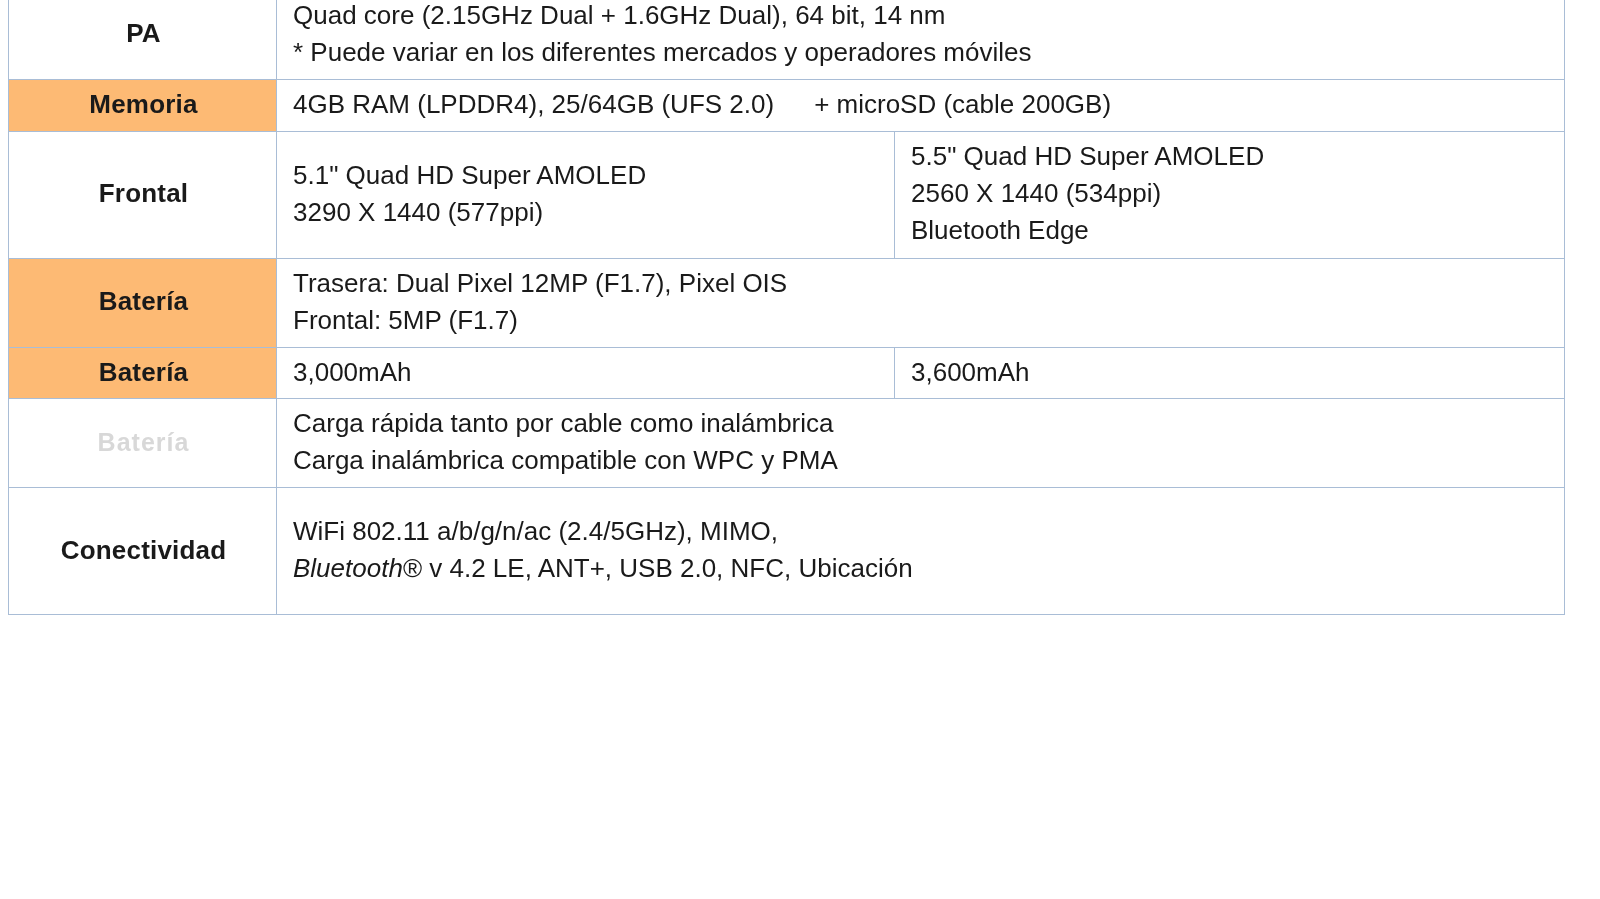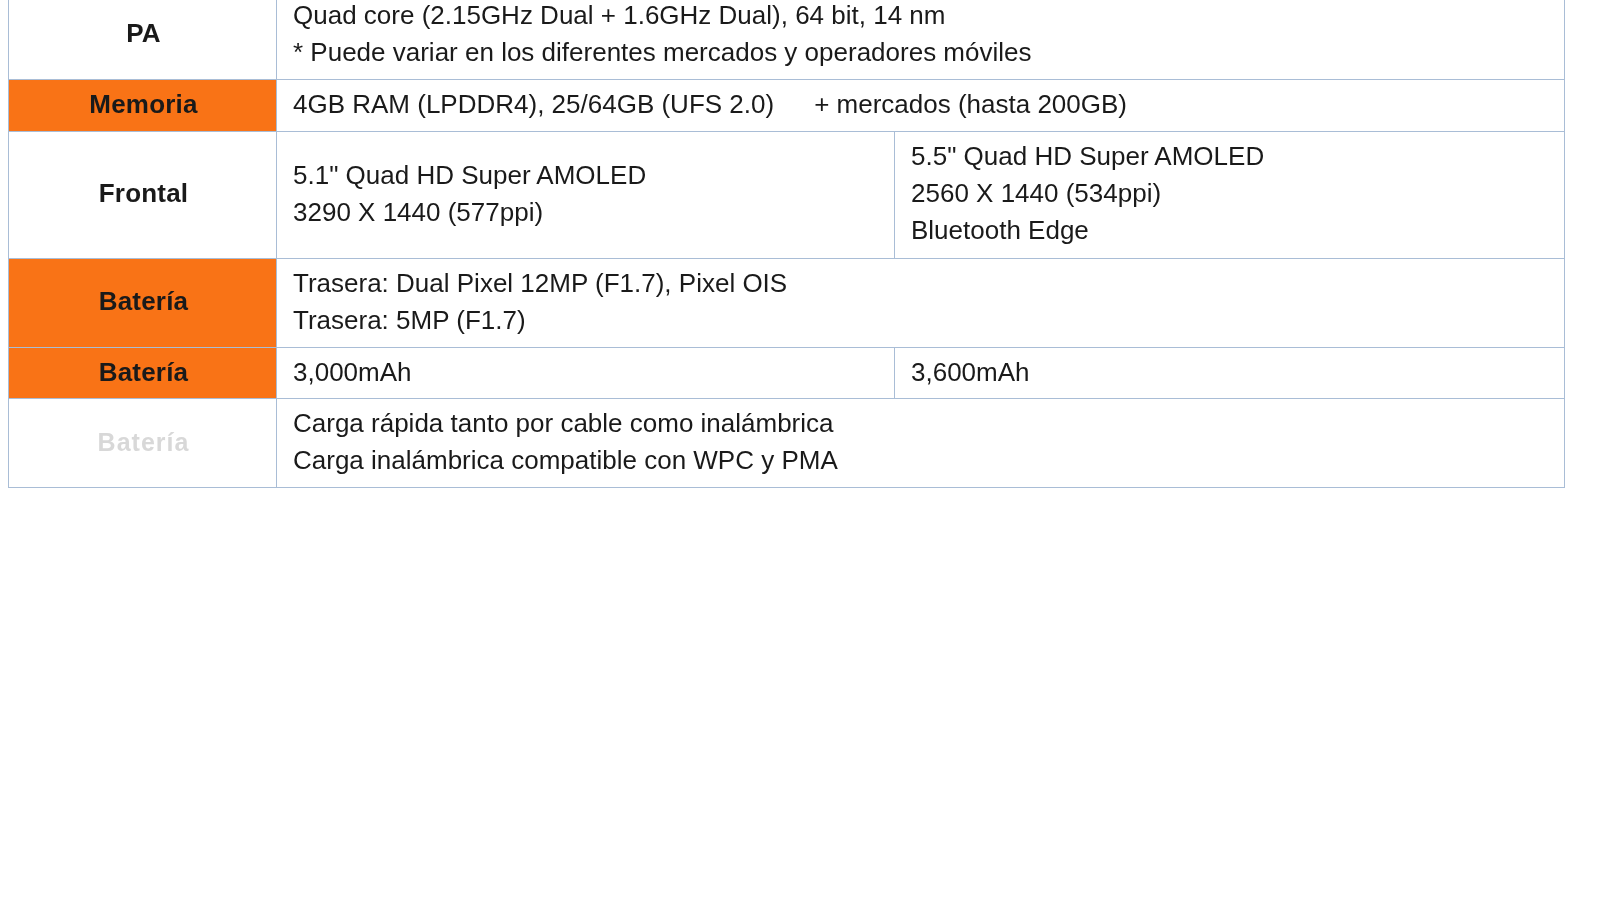--- a/index.html
+++ b/index.html
@@ -46,21 +46,21 @@
   td.label {
     text-align: center;
     font-weight: bold;
     font-size: 25px;
     padding: 6px 6px 8px 6px;
     letter-spacing: 0.2px;
   }
 
   tr.shaded td.label,
   td.label.shaded {
-    background: #f97316;
+    background: #fdba74;
   }
   td.label.plain {
     background: #ffffff;
   }
 
   td.value {
     text-align: left;
   }
 
   .line { display: block; white-space: nowrap; }
@@ -105,59 +105,66 @@
         <td class="label plain">PA</td>
         <td class="value" colspan="2">
           <span class="line">Quad core (2.15GHz Dual + 1.6GHz Dual), 64 bit, 14 nm</span>
           <span class="line">* Puede variar en los diferentes mercados y operadores móviles</span>
         </td>
       </tr>
 
       <tr class="shaded">
         <td class="label shaded">Memoria</td>
         <td class="value" colspan="2">
-          <span>4GB RAM (LPDDR4), 25/64GB (UFS 2.0)</span><span class="spacer-gap"></span><span>+ mercados (hasta 200GB)</span>
+          <span>4GB RAM (LPDDR4), 25/64GB (UFS 2.0)</span><span class="spacer-gap"></span><span>+ microSD (cable 200GB)</span>
         </td>
       </tr>
 
       <tr class="row-tall">
         <td class="label plain">Frontal</td>
         <td class="value">
           <span class="line">5.1" Quad HD Super AMOLED</span>
           <span class="line">3290 X 1440 (577ppi)</span>
         </td>
         <td class="value">
           <span class="line">5.5" Quad HD Super AMOLED</span>
           <span class="line">2560 X 1440 (534ppi)</span>
           <span class="line">Bluetooth Edge</span>
         </td>
       </tr>
 
       <tr class="shaded">
         <td class="label shaded">Batería</td>
         <td class="value" colspan="2">
           <span class="line">Trasera: Dual Pixel 12MP (F1.7), Pixel OIS</span>
-          <span class="line">Trasera: 5MP (F1.7)</span>
+          <span class="line">Frontal: 5MP (F1.7)</span>
         </td>
       </tr>
 
       <tr class="shaded">
         <td class="label shaded">Batería</td>
         <td class="value">3,000mAh</td>
         <td class="value">3,600mAh</td>
       </tr>
 
       <tr>
         <td class="label plain">
           <span class="ghost">Batería</span>
         </td>
         <td class="value" colspan="2">
           <span class="line">Carga rápida tanto por cable como inalámbrica</span>
           <span class="line">Carga inalámbrica compatible con WPC y PMA</span>
         </td>
       </tr>
 
 
+      <tr class="row-tall">
+        <td class="label plain">Conectividad</td>
+        <td class="value" colspan="2">
+          <span class="line">WiFi 802.11 a/b/g/n/ac (2.4/5GHz), MIMO,</span>
+          <span class="line"><span class="it">Bluetooth</span><span>® v 4.2 LE, ANT+, USB 2.0, NFC, Ubicación</span></span>
+        </td>
+      </tr>
 
     </tbody>
   </table>
 
 </div>
 
 </body></html>

